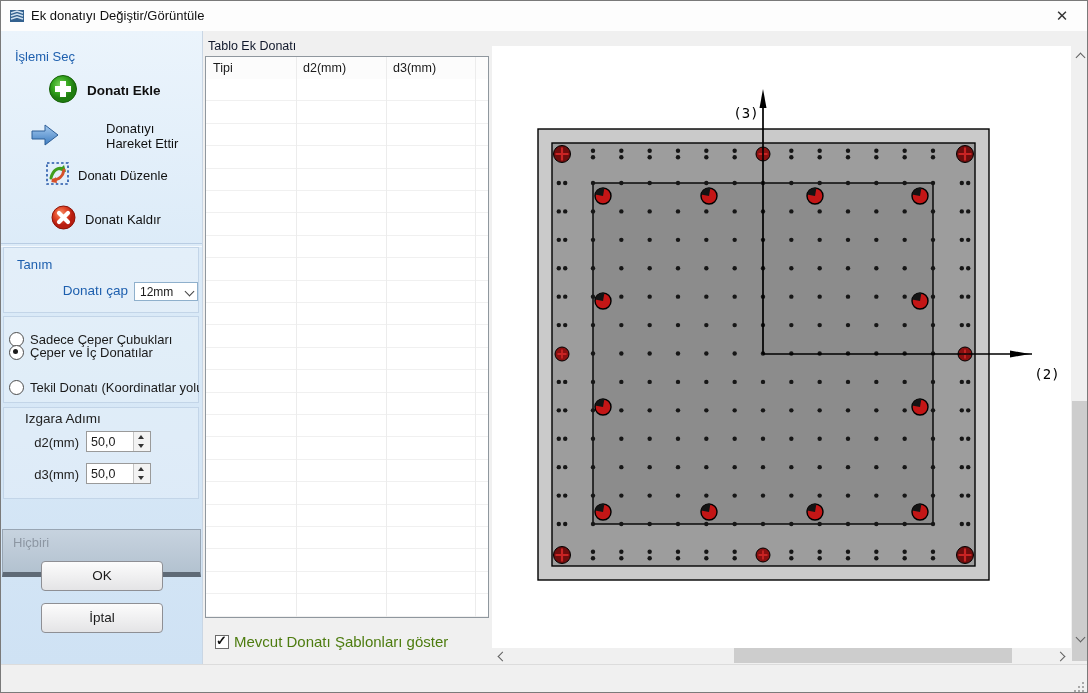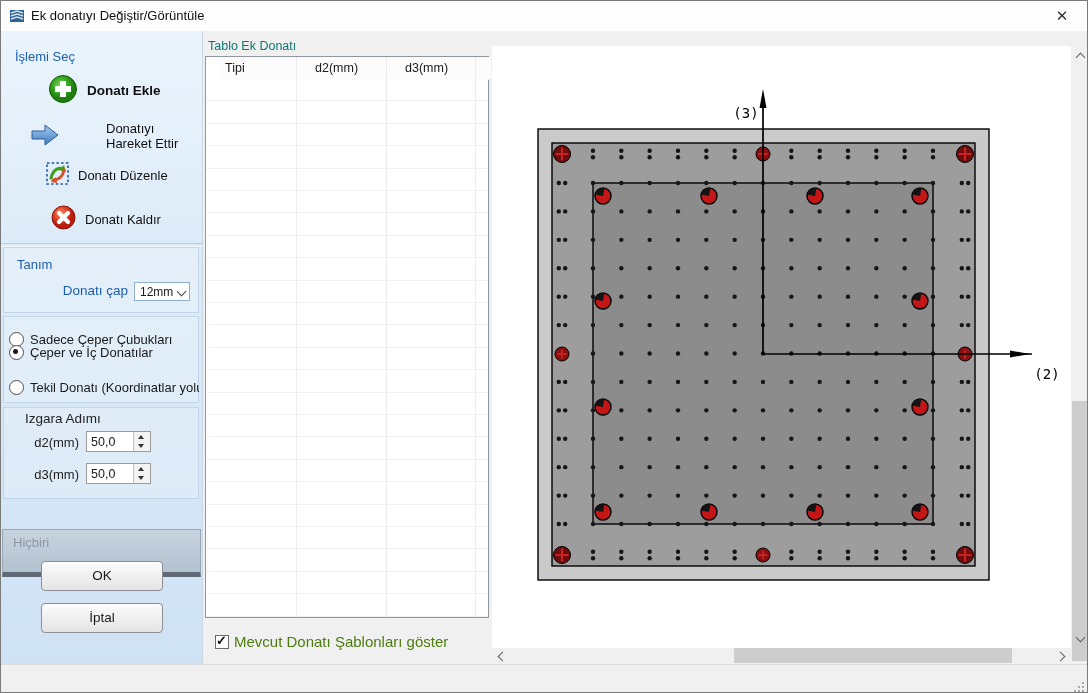--- a/index.html
+++ b/index.html
@@ -9,42 +9,42 @@
   .titlebar .appicon{position:absolute;left:8px;top:7px;width:16px;height:16px;}
   .titlebar .title{position:absolute;left:30px;top:7px;font-size:13px;color:#111;}
   .titlebar .close{position:absolute;right:14px;top:5px;width:22px;height:20px;text-align:center;font-size:15px;color:#333;line-height:20px;cursor:default;}
   
   .sidebar{position:absolute;left:0;top:30px;width:202px;height:633px;background:linear-gradient(180deg,#ebf4fc 0%,#dcebf8 35%,#cfe2f4 100%);border-right:1px solid #c9d6e4;box-sizing:border-box;overflow:hidden;}
   .sec-title{position:absolute;font-size:13px;color:#1d5fae;}
   .action-row{position:absolute;display:flex;align-items:center;}
   .action-label{color:#101010;}
   .sep{position:absolute;left:0;width:202px;height:2px;border-top:1px solid #b9cde3;border-bottom:1px solid #f4f9fd;}
   .panelbox{position:absolute;left:2px;width:196px;background:rgba(255,255,255,0.22);border:1px solid #c3d5e8;box-sizing:border-box;}
-  .combo{position:absolute;width:56px;height:19px;background:#fff;border:1px solid #8fb0cc;box-sizing:border-box;font-size:12px;}
+  .combo{position:absolute;width:64px;height:19px;background:#fff;border:1px solid #8fb0cc;box-sizing:border-box;font-size:12px;}
   .combo .val{position:absolute;left:5px;top:2px;}
   .combo .chev{position:absolute;right:4px;top:5px;width:6px;height:6px;border-right:1.6px solid #444;border-bottom:1.6px solid #444;transform:rotate(45deg);}
   .radio-row{position:absolute;left:8px;display:flex;align-items:center;white-space:nowrap;overflow:hidden;width:190px;}
   .radio{width:13px;height:13px;border:1px solid #4d4d4d;border-radius:50%;background:#fff;margin-right:6px;flex:0 0 auto;position:relative;}
   .radio.sel::after{content:"";position:absolute;left:3px;top:3px;width:5px;height:5px;border-radius:50%;background:#1a1a1a;}
   .spin-label{position:absolute;text-align:right;width:70px;font-size:13px;color:#222;}
   .spinbox{position:absolute;width:65px;height:21px;background:#fff;border:1px solid #9a9a9a;box-sizing:border-box;}
   .spinbox .sval{position:absolute;left:4px;top:3px;font-size:12.5px;}
   .spin-btns{position:absolute;right:0;top:0;width:16px;height:19px;border-left:1px solid #c5c5c5;}
   .spin-up,.spin-dn{position:absolute;left:0;width:16px;height:9.5px;background:#f3f3f3;}
   .spin-up{top:0;border-bottom:1px solid #d8d8d8;}
   .spin-dn{bottom:0;}
   .spin-up::after{content:"";position:absolute;left:4px;top:2.5px;border-left:3.5px solid transparent;border-right:3.5px solid transparent;border-bottom:4.5px solid #333;}
   .spin-dn::after{content:"";position:absolute;left:4px;top:2.5px;border-left:3.5px solid transparent;border-right:3.5px solid transparent;border-top:4.5px solid #333;}
   .none-box{position:absolute;left:1px;top:498px;width:199px;height:48px;background:linear-gradient(180deg,#c7d3df,#b3c2d0);border:1px solid #98a5b3;border-bottom:5px solid #5f6a76;box-sizing:border-box;color:#8d97a3;padding:5px 0 0 10px;font-size:13px;}
   .btn{position:absolute;left:40px;width:122px;height:30px;background:linear-gradient(180deg,#fcfcfc,#e4e4e6);border:1px solid #8e8f94;border-radius:4px;text-align:center;line-height:28px;font-size:13.5px;color:#1a1a1a;box-sizing:border-box;}
   
   .midpanel{position:absolute;left:202px;top:30px;width:288px;height:633px;background:#f0f0f0;}
-  .table-title{position:absolute;left:5px;top:8px;font-size:12.5px;color:#0f766e;}
+  .table-title{position:absolute;left:5px;top:8px;font-size:12.5px;color:#0f172a;}
   .listview{position:absolute;left:2px;top:25px;width:284px;height:562px;background:#fff;border:1px solid #8f979e;box-sizing:border-box;}
-  .lv-head{position:absolute;left:12px;top:0;width:100%;height:22px;background:#fcfcfc;border-bottom:1px solid #ebebeb;}
+  .lv-head{position:absolute;left:0;top:0;width:100%;height:22px;background:#fcfcfc;border-bottom:1px solid #ebebeb;}
   .lv-col{position:absolute;top:4px;font-size:12.5px;color:#1b1b1b;}
   .lv-body{position:absolute;left:0;top:22px;right:0;bottom:0;background:repeating-linear-gradient(180deg,#ffffff 0px,#ffffff 21.4px,#f0f0f0 21.4px,#f0f0f0 22.4px);}
   .col-line{position:absolute;top:0;bottom:0;width:1px;background:#ececec;}
   .cbx-row{position:absolute;left:12px;top:602px;display:flex;align-items:center;}
   .cbx{width:14px;height:14px;background:#fff;border:1px solid #6b6b6b;box-sizing:border-box;position:relative;margin-right:5px;}
   .cbx .tick{position:absolute;left:0px;top:-3px;font-size:13px;color:#111;font-weight:bold;}
   .cbx-label{font-size:15px;color:#4d7c0f;}
   
   .rightpanel{position:absolute;left:490px;top:30px;width:598px;height:633px;background:#f0f0f0;}
   .canvas{position:absolute;left:1px;top:15px;width:579px;height:602px;background:#ffffff;}

